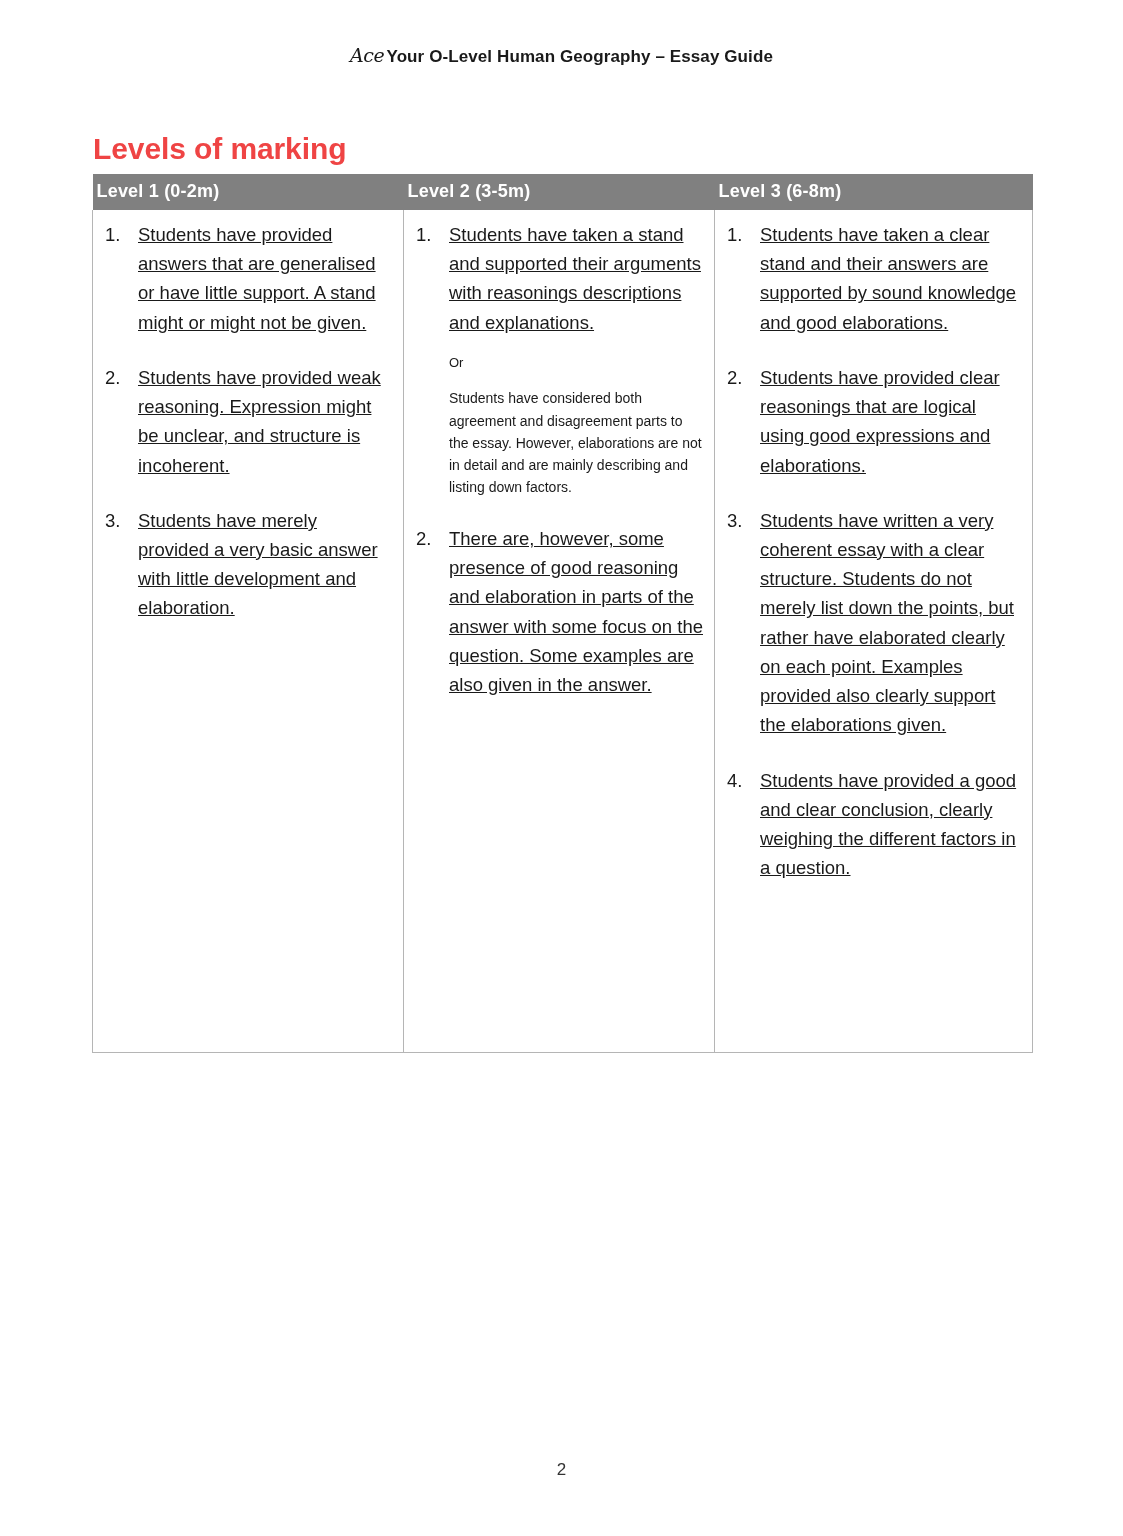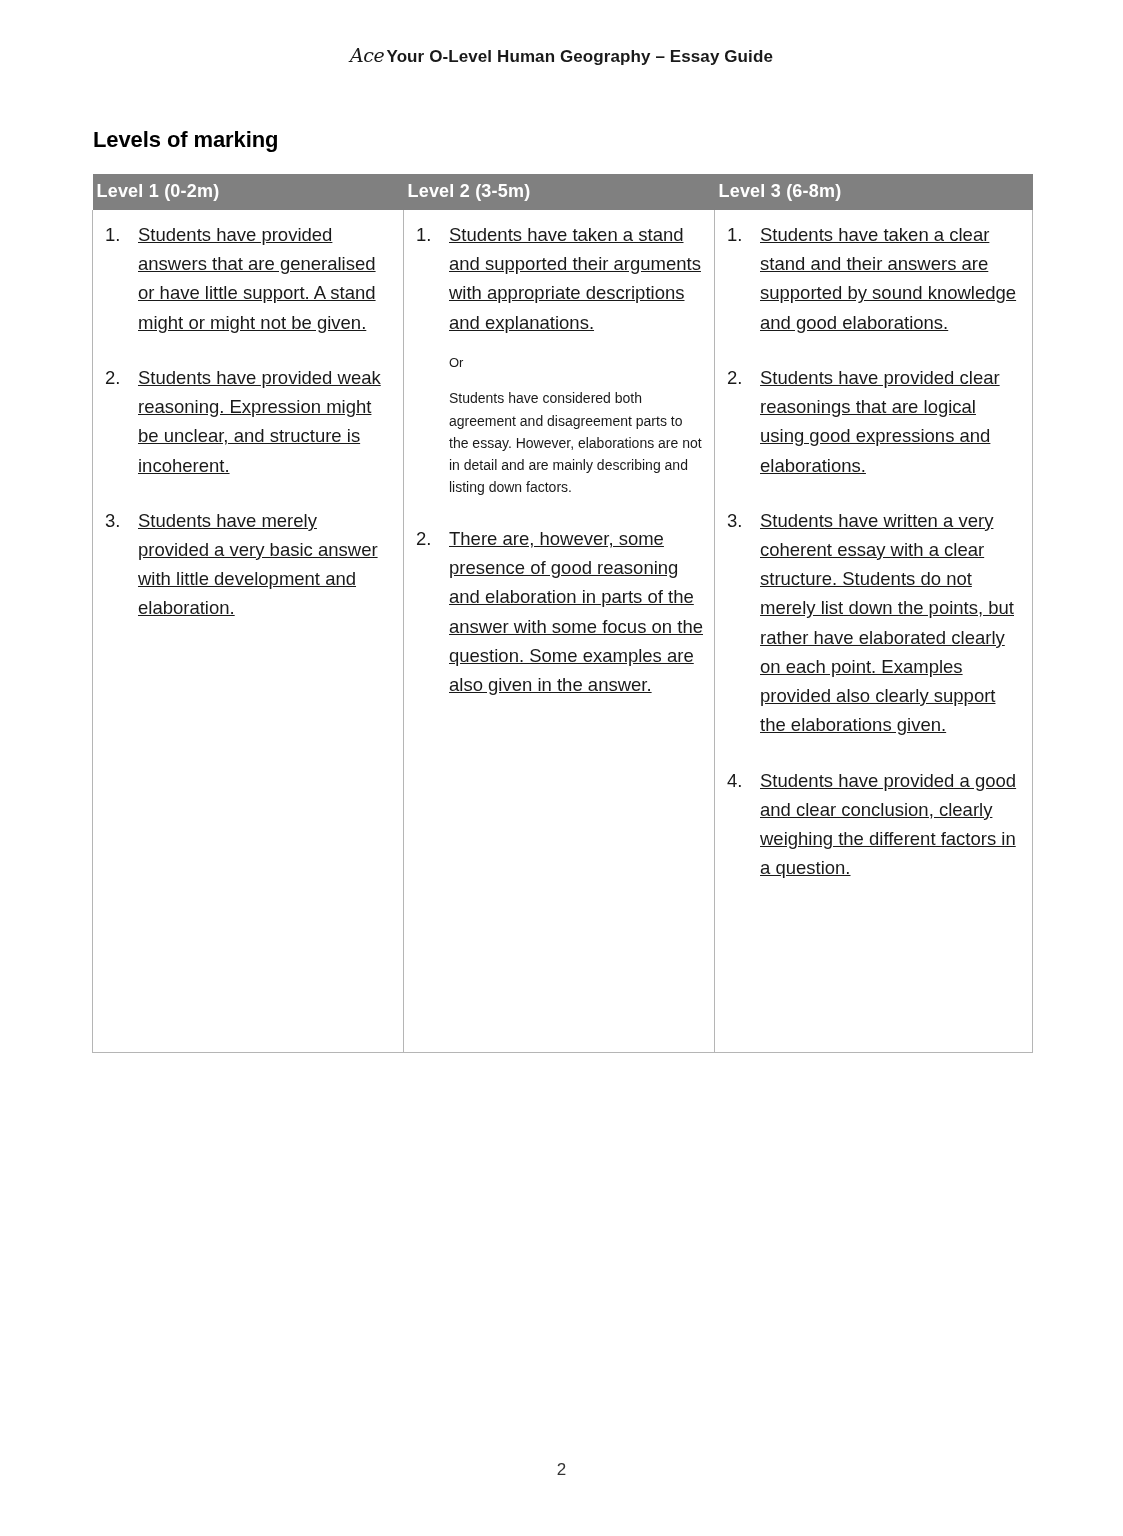--- a/index.html
+++ b/index.html
@@ -42,23 +42,23 @@
     font-size: 19px;
     letter-spacing: -0.4px;
     margin-right: 2px;
   }
 
   
   .section-title {
     position: absolute;
     top: 112px;
     left: 93px;
-    font-size: 22px;
+    font-size: 30px;
     font-weight: 700;
-    color: #000000;
+    color: #ef4444;
     letter-spacing: -0.1px;
   }
 
   
   .marking-table {
     position: absolute;
     top: 174px;
     left: 92px;
     width: 916px;
     border-collapse: collapse;
@@ -175,21 +175,21 @@
               <span class="num">3.</span>
               <span class="item-body">Students have merely provided a very basic answer with little development and elaboration.</span>
             </li>
           </ol>
         </td>
 
         <td>
           <ol class="items">
             <li class="item">
               <span class="num">1.</span>
-              <span class="item-body">Students have taken a stand and supported their arguments with appropriate descriptions and explanations.</span>
+              <span class="item-body">Students have taken a stand and supported their arguments with reasonings descriptions and explanations.</span>
               <span class="or-label">Or</span>
               <span class="or-text">Students have considered both agreement and disagreement parts to the essay. However, elaborations are not in detail and are mainly describing and listing down factors.</span>
             </li>
             <li class="item">
               <span class="num">2.</span>
               <span class="item-body">There are, however, some presence of good reasoning and elaboration in parts of the answer with some focus on the question. Some examples are also given in the answer.</span>
             </li>
           </ol>
         </td>
 

